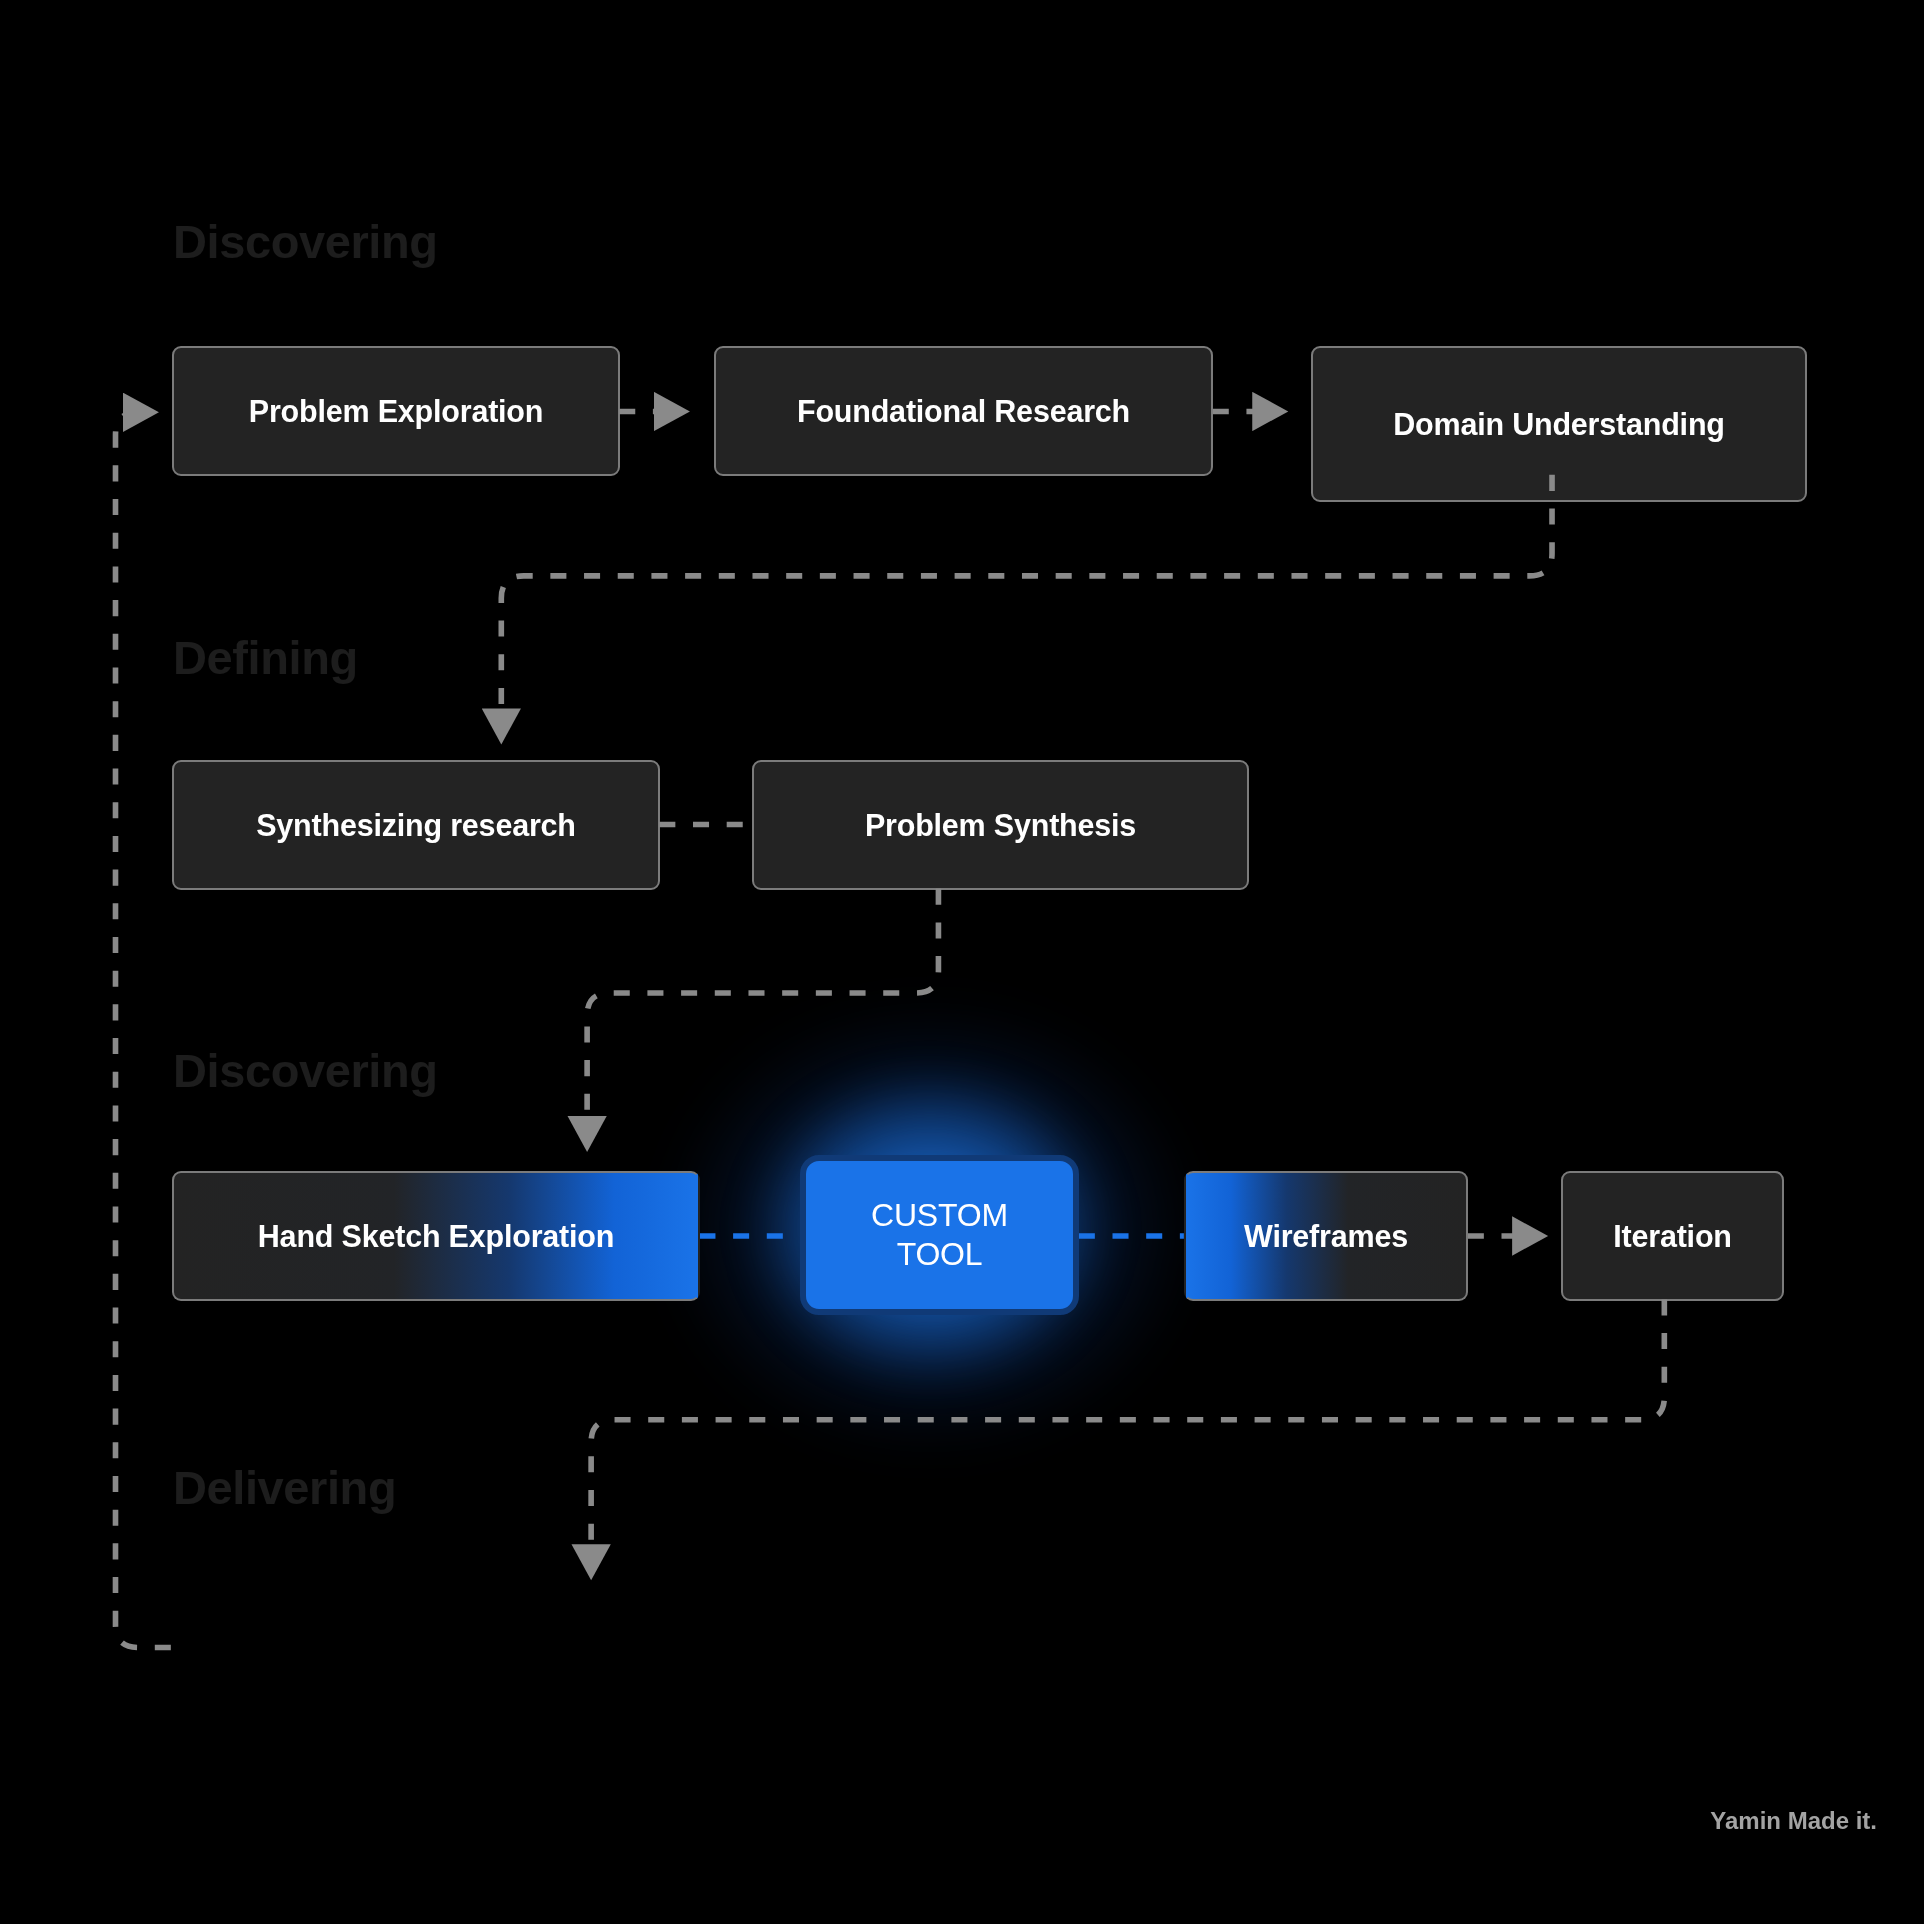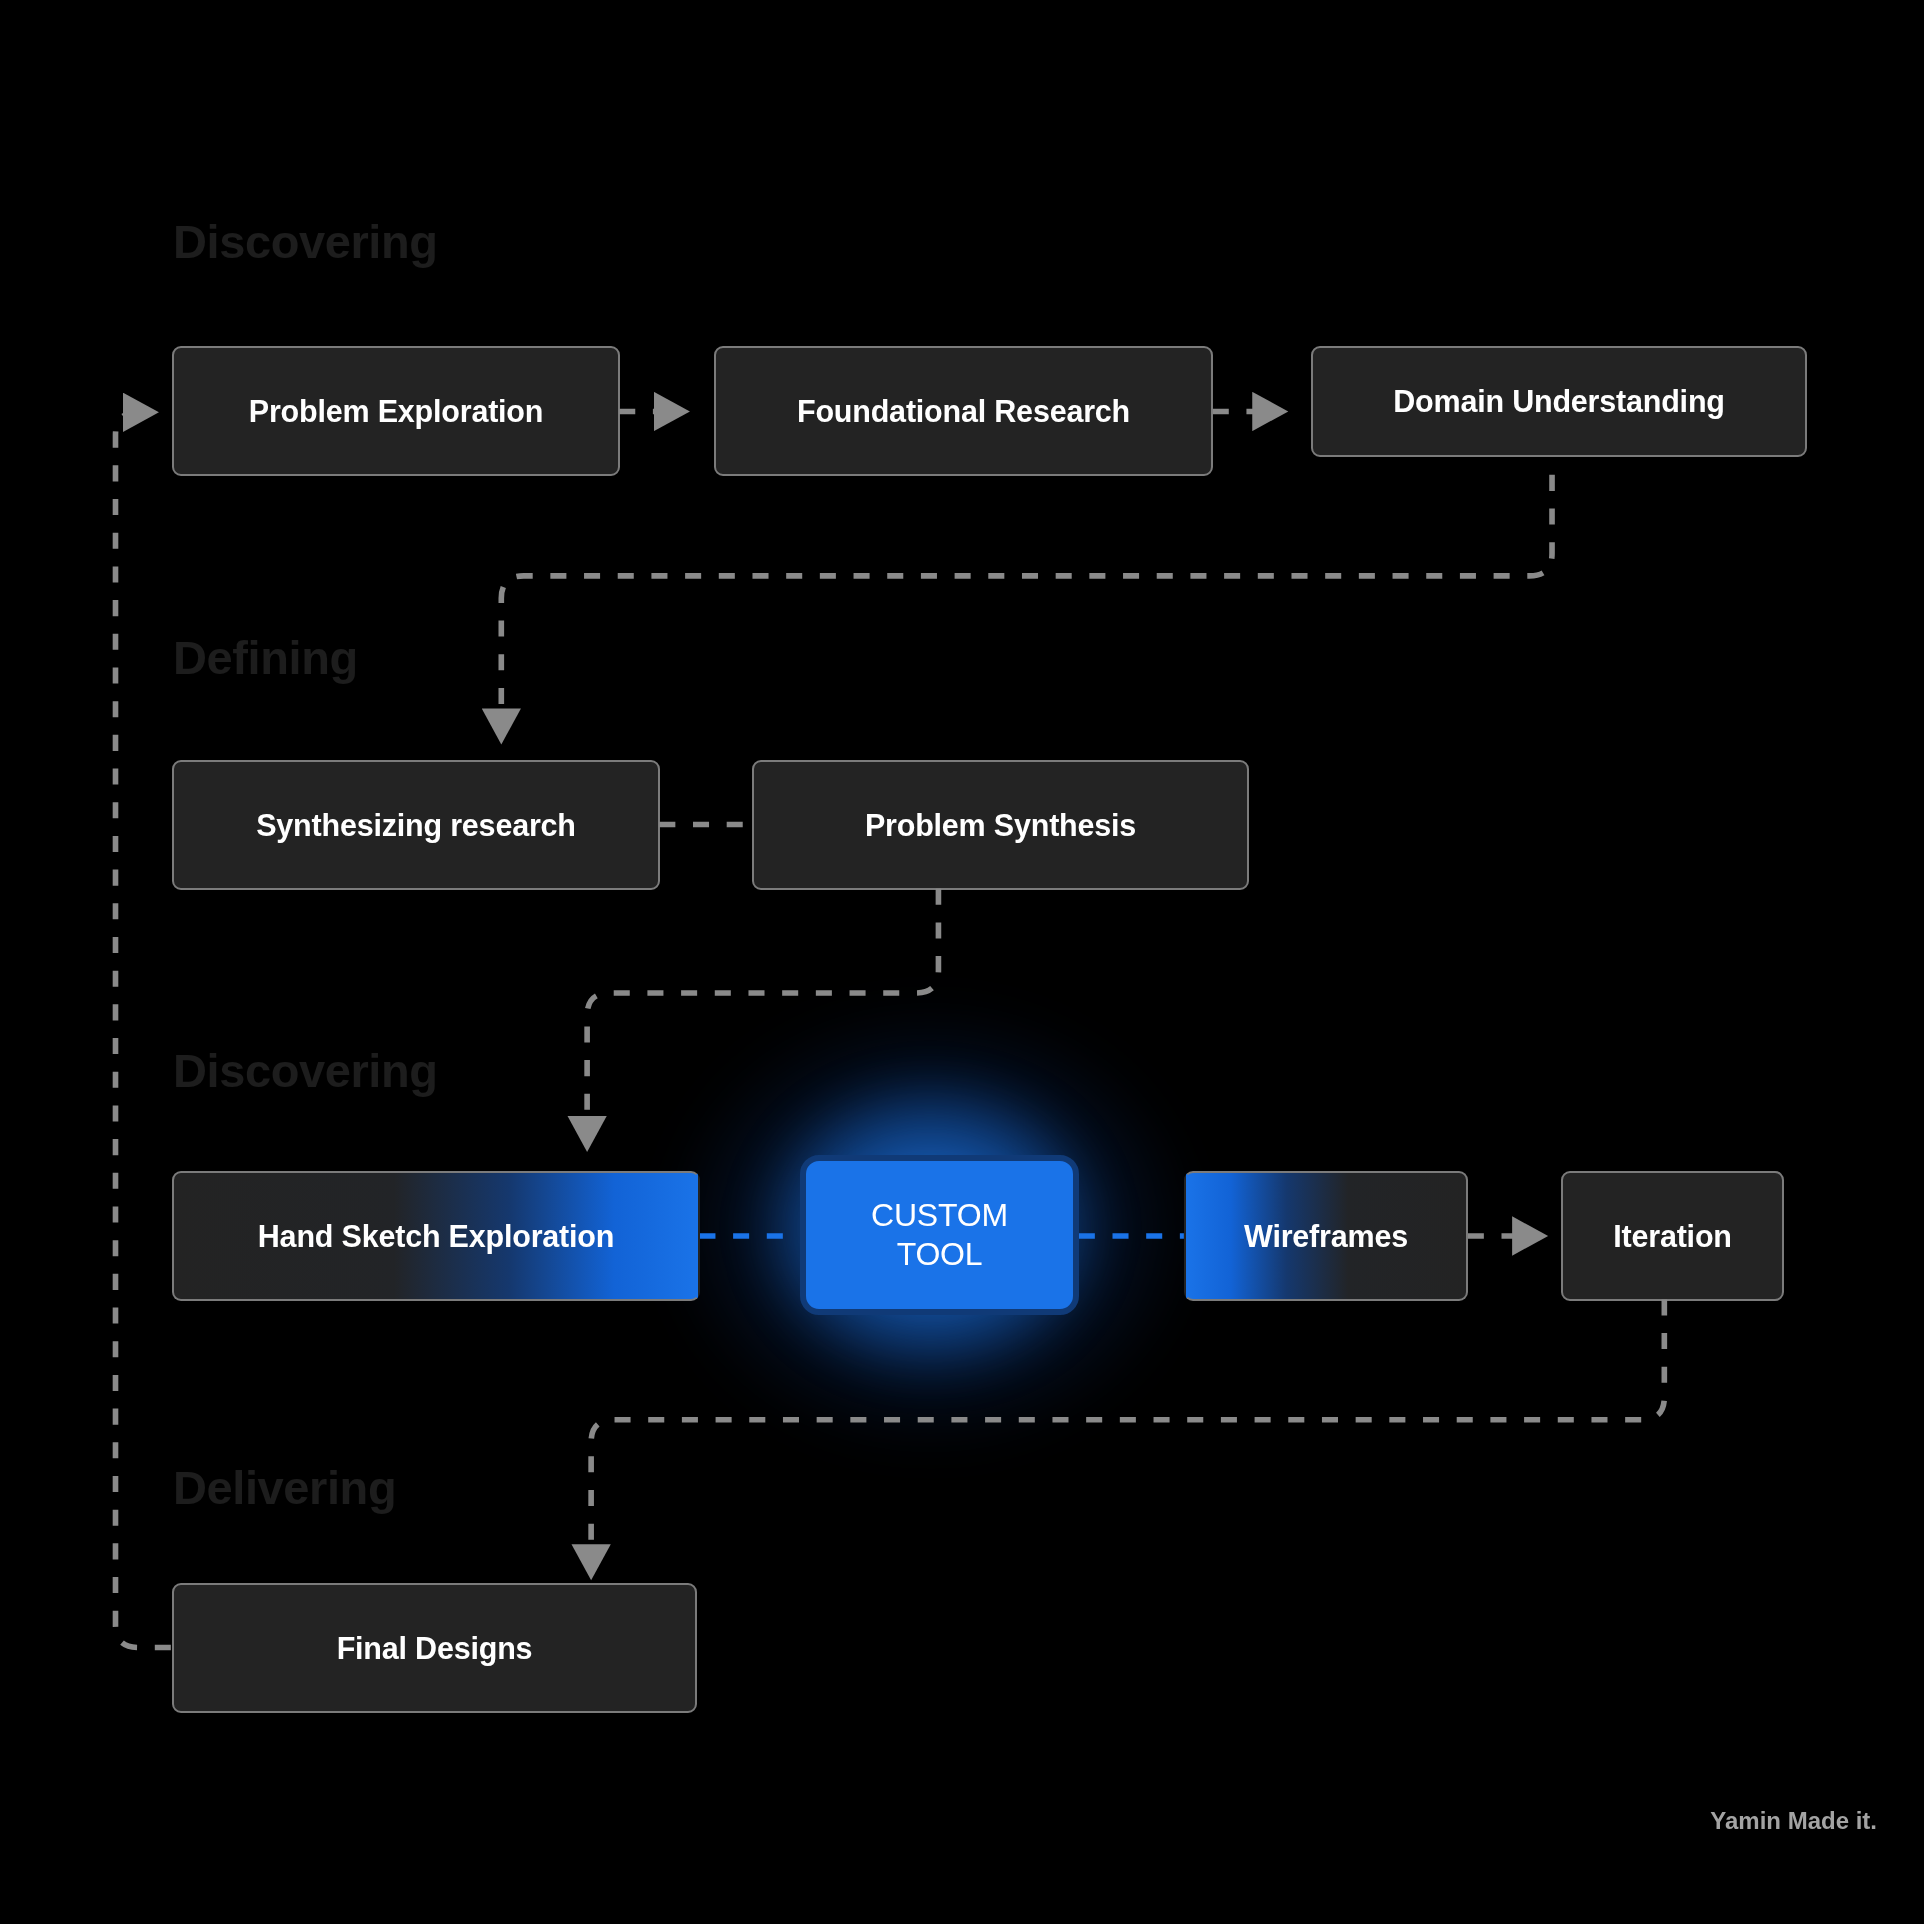--- a/index.html
+++ b/index.html
@@ -160,21 +160,21 @@
   <div class="phase-label" style="left:173px; top:1464px;">Delivering</div>
 
   <div class="node plain" style="left:172px; top:346px; width:448px; height:130px;">
     <span>Problem Exploration</span>
   </div>
 
   <div class="node plain" style="left:714px; top:346px; width:499px; height:130px;">
     <span>Foundational Research</span>
   </div>
 
-  <div class="node plain" style="left:1311px; top:346px; width:496px; height:111px;">
+  <div class="node plain" style="left:1311px; top:346px; width:496px; height:156px;">
     <span>Domain Understanding</span>
   </div>
 
   <div class="node plain" style="left:172px; top:760px; width:488px; height:130px;">
     <span>Synthesizing research</span>
   </div>
 
   <div class="node plain" style="left:752px; top:760px; width:497px; height:130px;">
     <span>Problem Synthesis</span>
   </div>
@@ -189,20 +189,17 @@
   </div>
 
   <div class="node grad-left" style="left:1184px; top:1171px; width:284px; height:130px; z-index:5;">
     <span>Wireframes</span>
   </div>
 
   <div class="node plain" style="left:1561px; top:1171px; width:223px; height:130px;">
     <span>Iteration</span>
   </div>
 
-  <div class="node plain" style="left:172px; top:1583px; width:525px; height:130px;">
-    <span>Final Designs</span>
-  </div>
 
   <div id="credit">Yamin Made it.</div>
 
 </div>
 
 
 </body></html>

